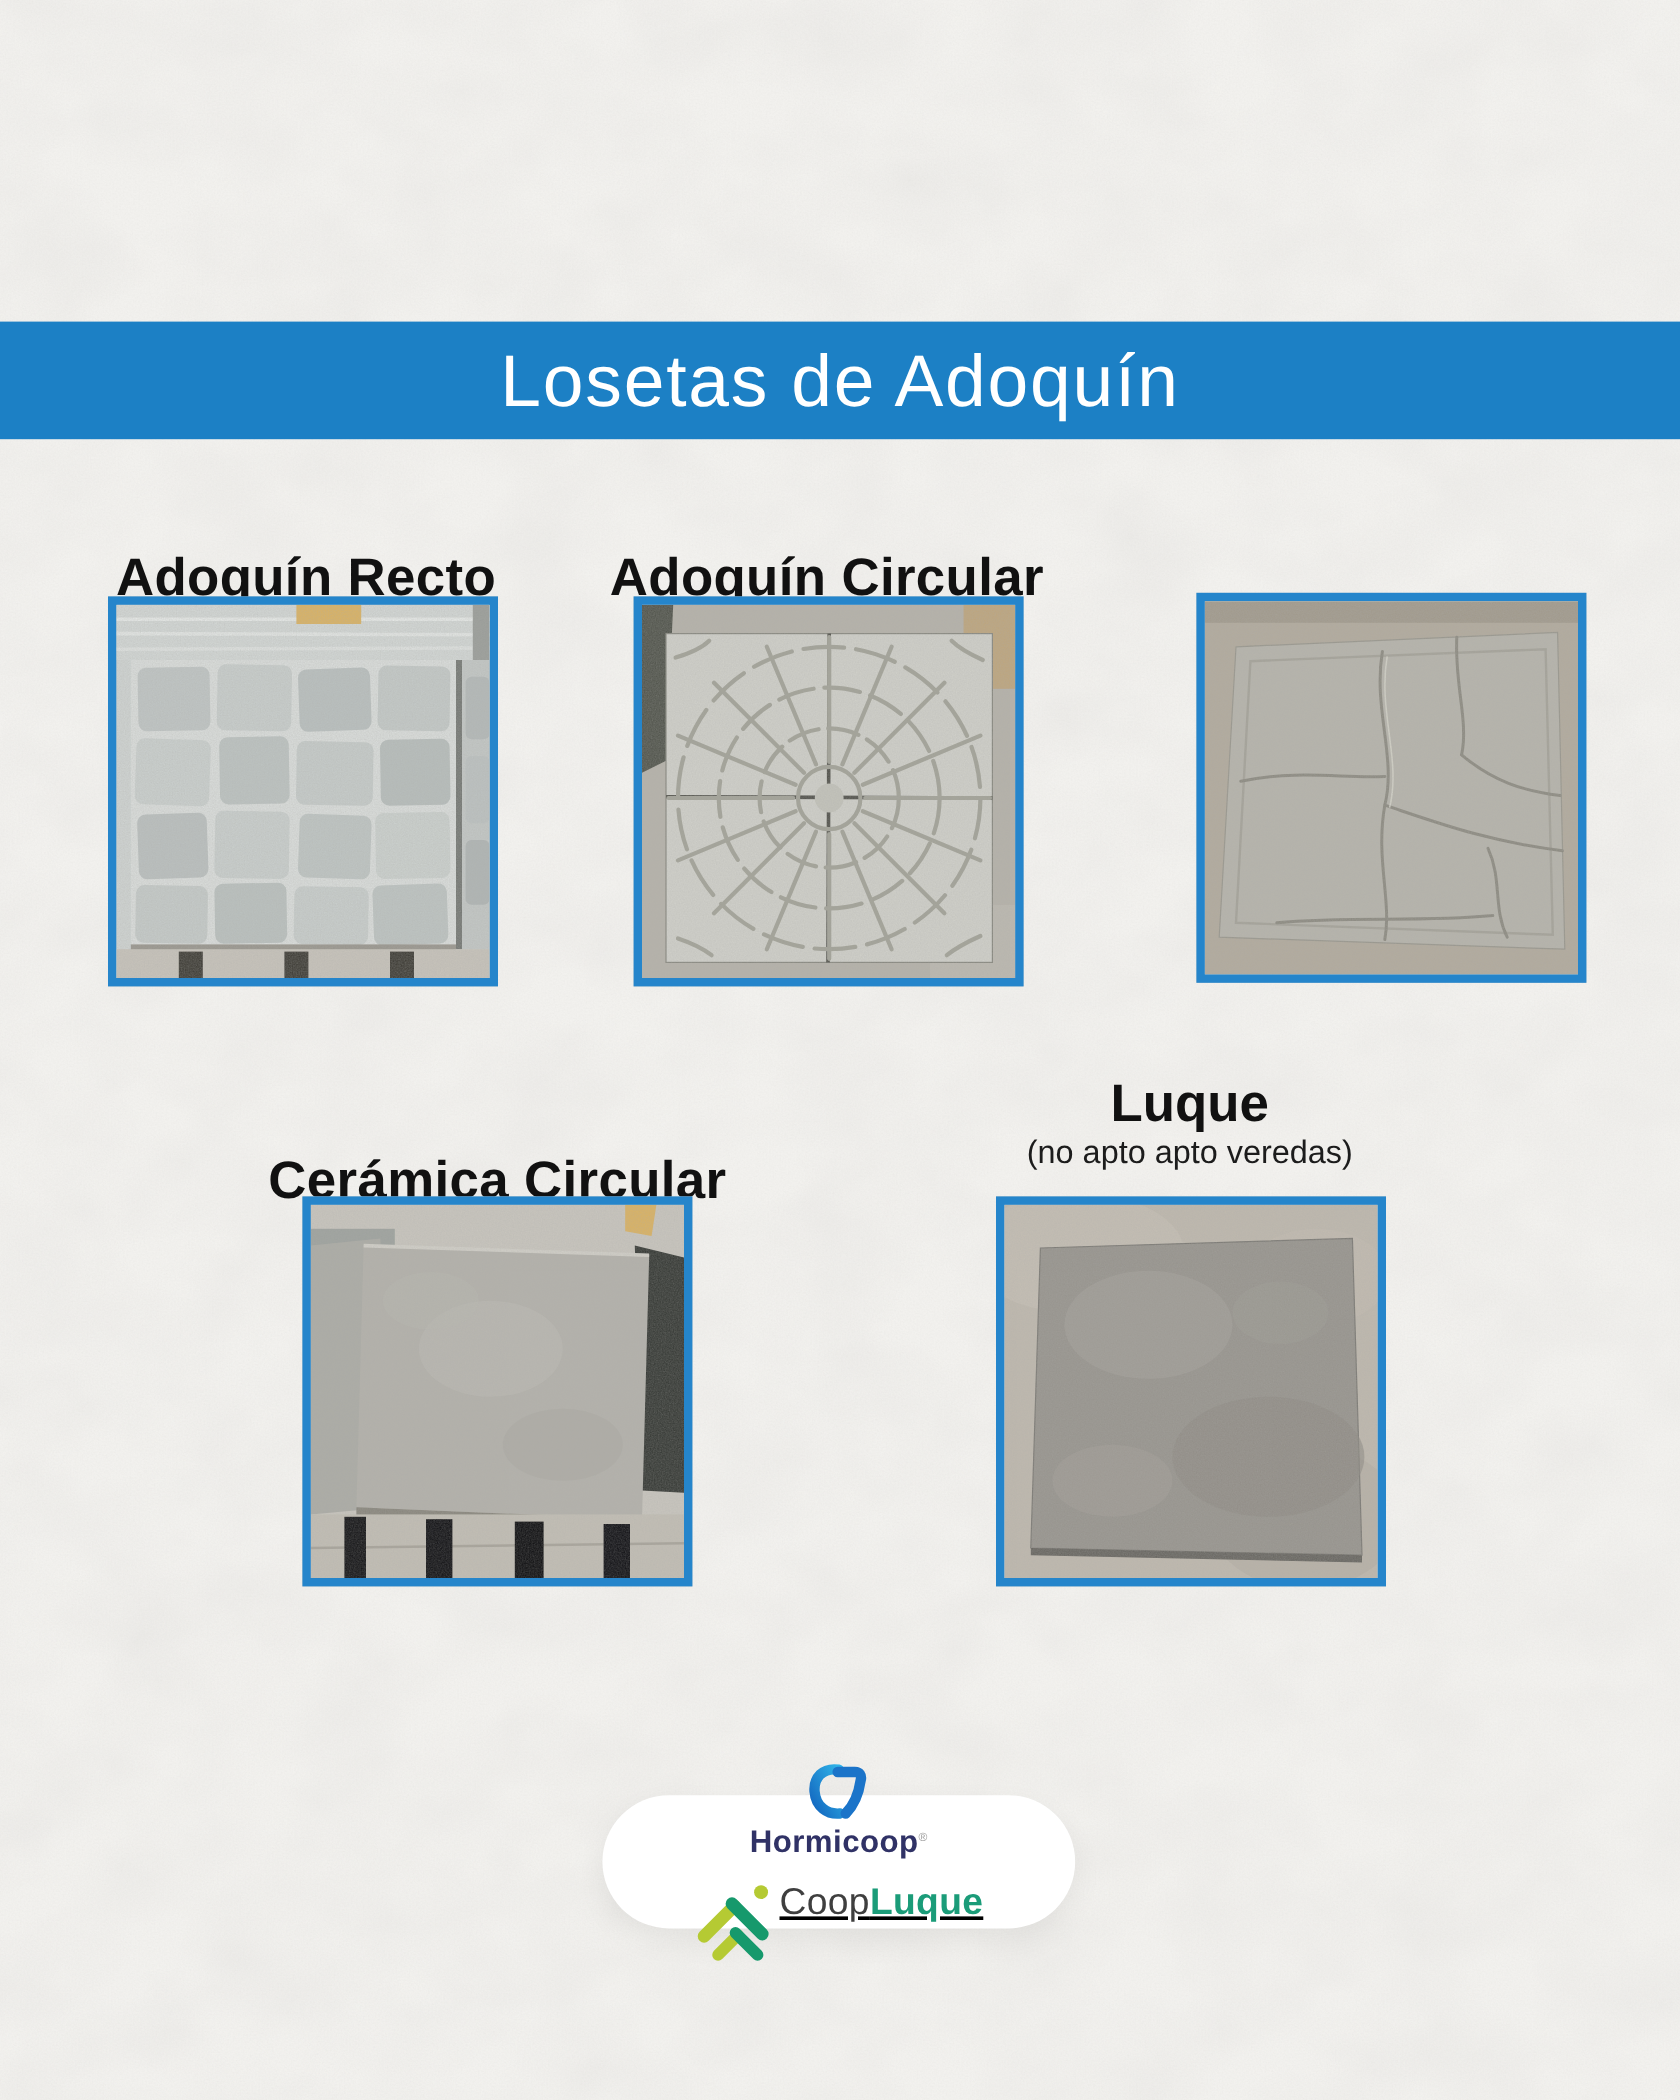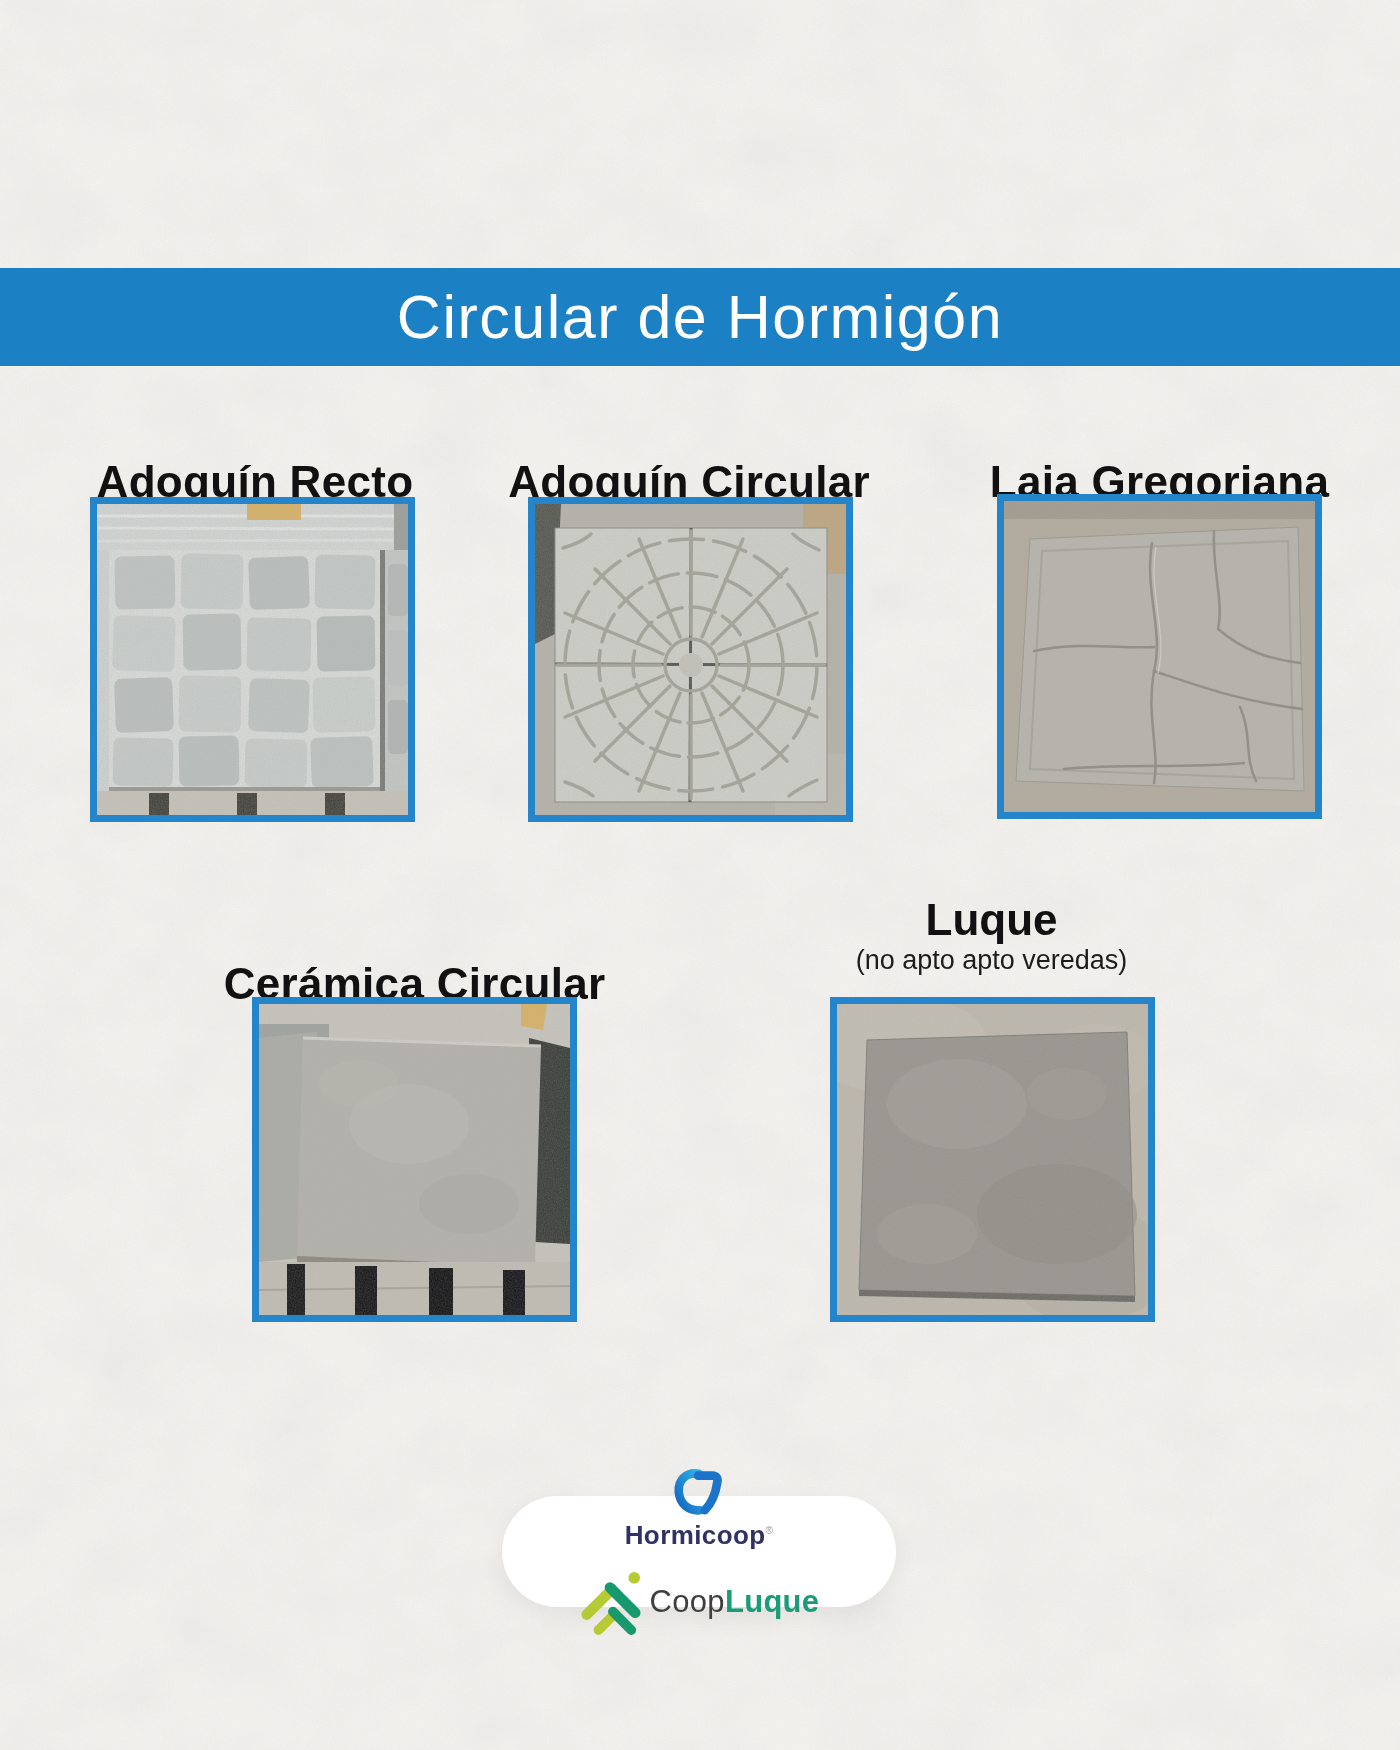--- a/index.html
+++ b/index.html
@@ -62,21 +62,21 @@
     background:#ffffff;border-radius:58px;
     box-shadow:0 10px 26px rgba(0,0,0,.06);
     display:flex;align-items:center;justify-content:center;gap:20px;flex-direction:column;
   }
   .hormicoop{display:flex;flex-direction:column;align-items:center;gap:1px;}
   .hormicoop .word{
     font-size:26px;font-weight:700;color:var(--hormicoop-navy,#303266);
     letter-spacing:.4px;line-height:26px;white-space:nowrap;
   }
   .reg{font-size:10px;color:#9a9a9a;vertical-align:super;font-weight:400;}
-  .coopluque{display:flex;align-items:center;gap:9px;}
+  .coopluque{display:flex;align-items:flex-start;gap:9px;text-decoration:underline;}
   .coopluque .word{font-size:31px;letter-spacing:.3px;white-space:nowrap;}
   .coopluque .prefix{color:var(--coopluque-text-gray,#3f3f3f);font-weight:400;}
   .coopluque .suffix{color:var(--coopluque-text-green,#1b9c79);font-weight:700;}
 </style>
 </head>
 <body>
 
 <div class="page">
 
   <svg class="texture" xmlns="http://www.w3.org/2000/svg">
@@ -88,26 +88,25 @@
       <filter id="paperB" x="0" y="0" width="100%" height="100%">
         <feTurbulence type="fractalNoise" baseFrequency="0.7" numOctaves="2" seed="3" stitchTiles="stitch"></feTurbulence>
         <feColorMatrix type="matrix" values="0 0 0 0 0.70  0 0 0 0 0.69  0 0 0 0 0.67  0.5 0.5 0.5 0 -0.58"></feColorMatrix>
       </filter>
     </defs>
     <rect width="100%" height="100%" filter="url(#paperA)" opacity="0.55"></rect>
     <rect width="100%" height="100%" filter="url(#paperB)" opacity="0.35"></rect>
   </svg>
 
   <header class="banner">
-    <h1>Circular de Hormigón</h1>
+    <h1>Losetas de Adoquín</h1>
   </header>
 
   <h2 class="plabel" id="label2">Adoquín Circular</h2>
   <h2 class="plabel" id="label1">Adoquín Recto</h2>
-  <h2 class="plabel" id="label3">Laja Gregoriana</h2>
 
   <div class="photo" id="photo1">
     <svg viewBox="0 0 311 311" xmlns="http://www.w3.org/2000/svg">
       <defs>
         <filter id="g1" x="0" y="0" width="100%" height="100%">
           <feTurbulence type="fractalNoise" baseFrequency="0.9" numOctaves="2" seed="11" stitchTiles="stitch"></feTurbulence>
           <feColorMatrix type="matrix" values="0 0 0 0 0.42  0 0 0 0 0.42  0 0 0 0 0.40  0.5 0.5 0.5 0 -0.45"></feColorMatrix>
         </filter>
       </defs>
       <rect width="311" height="311" fill="#ced2d0"></rect>

